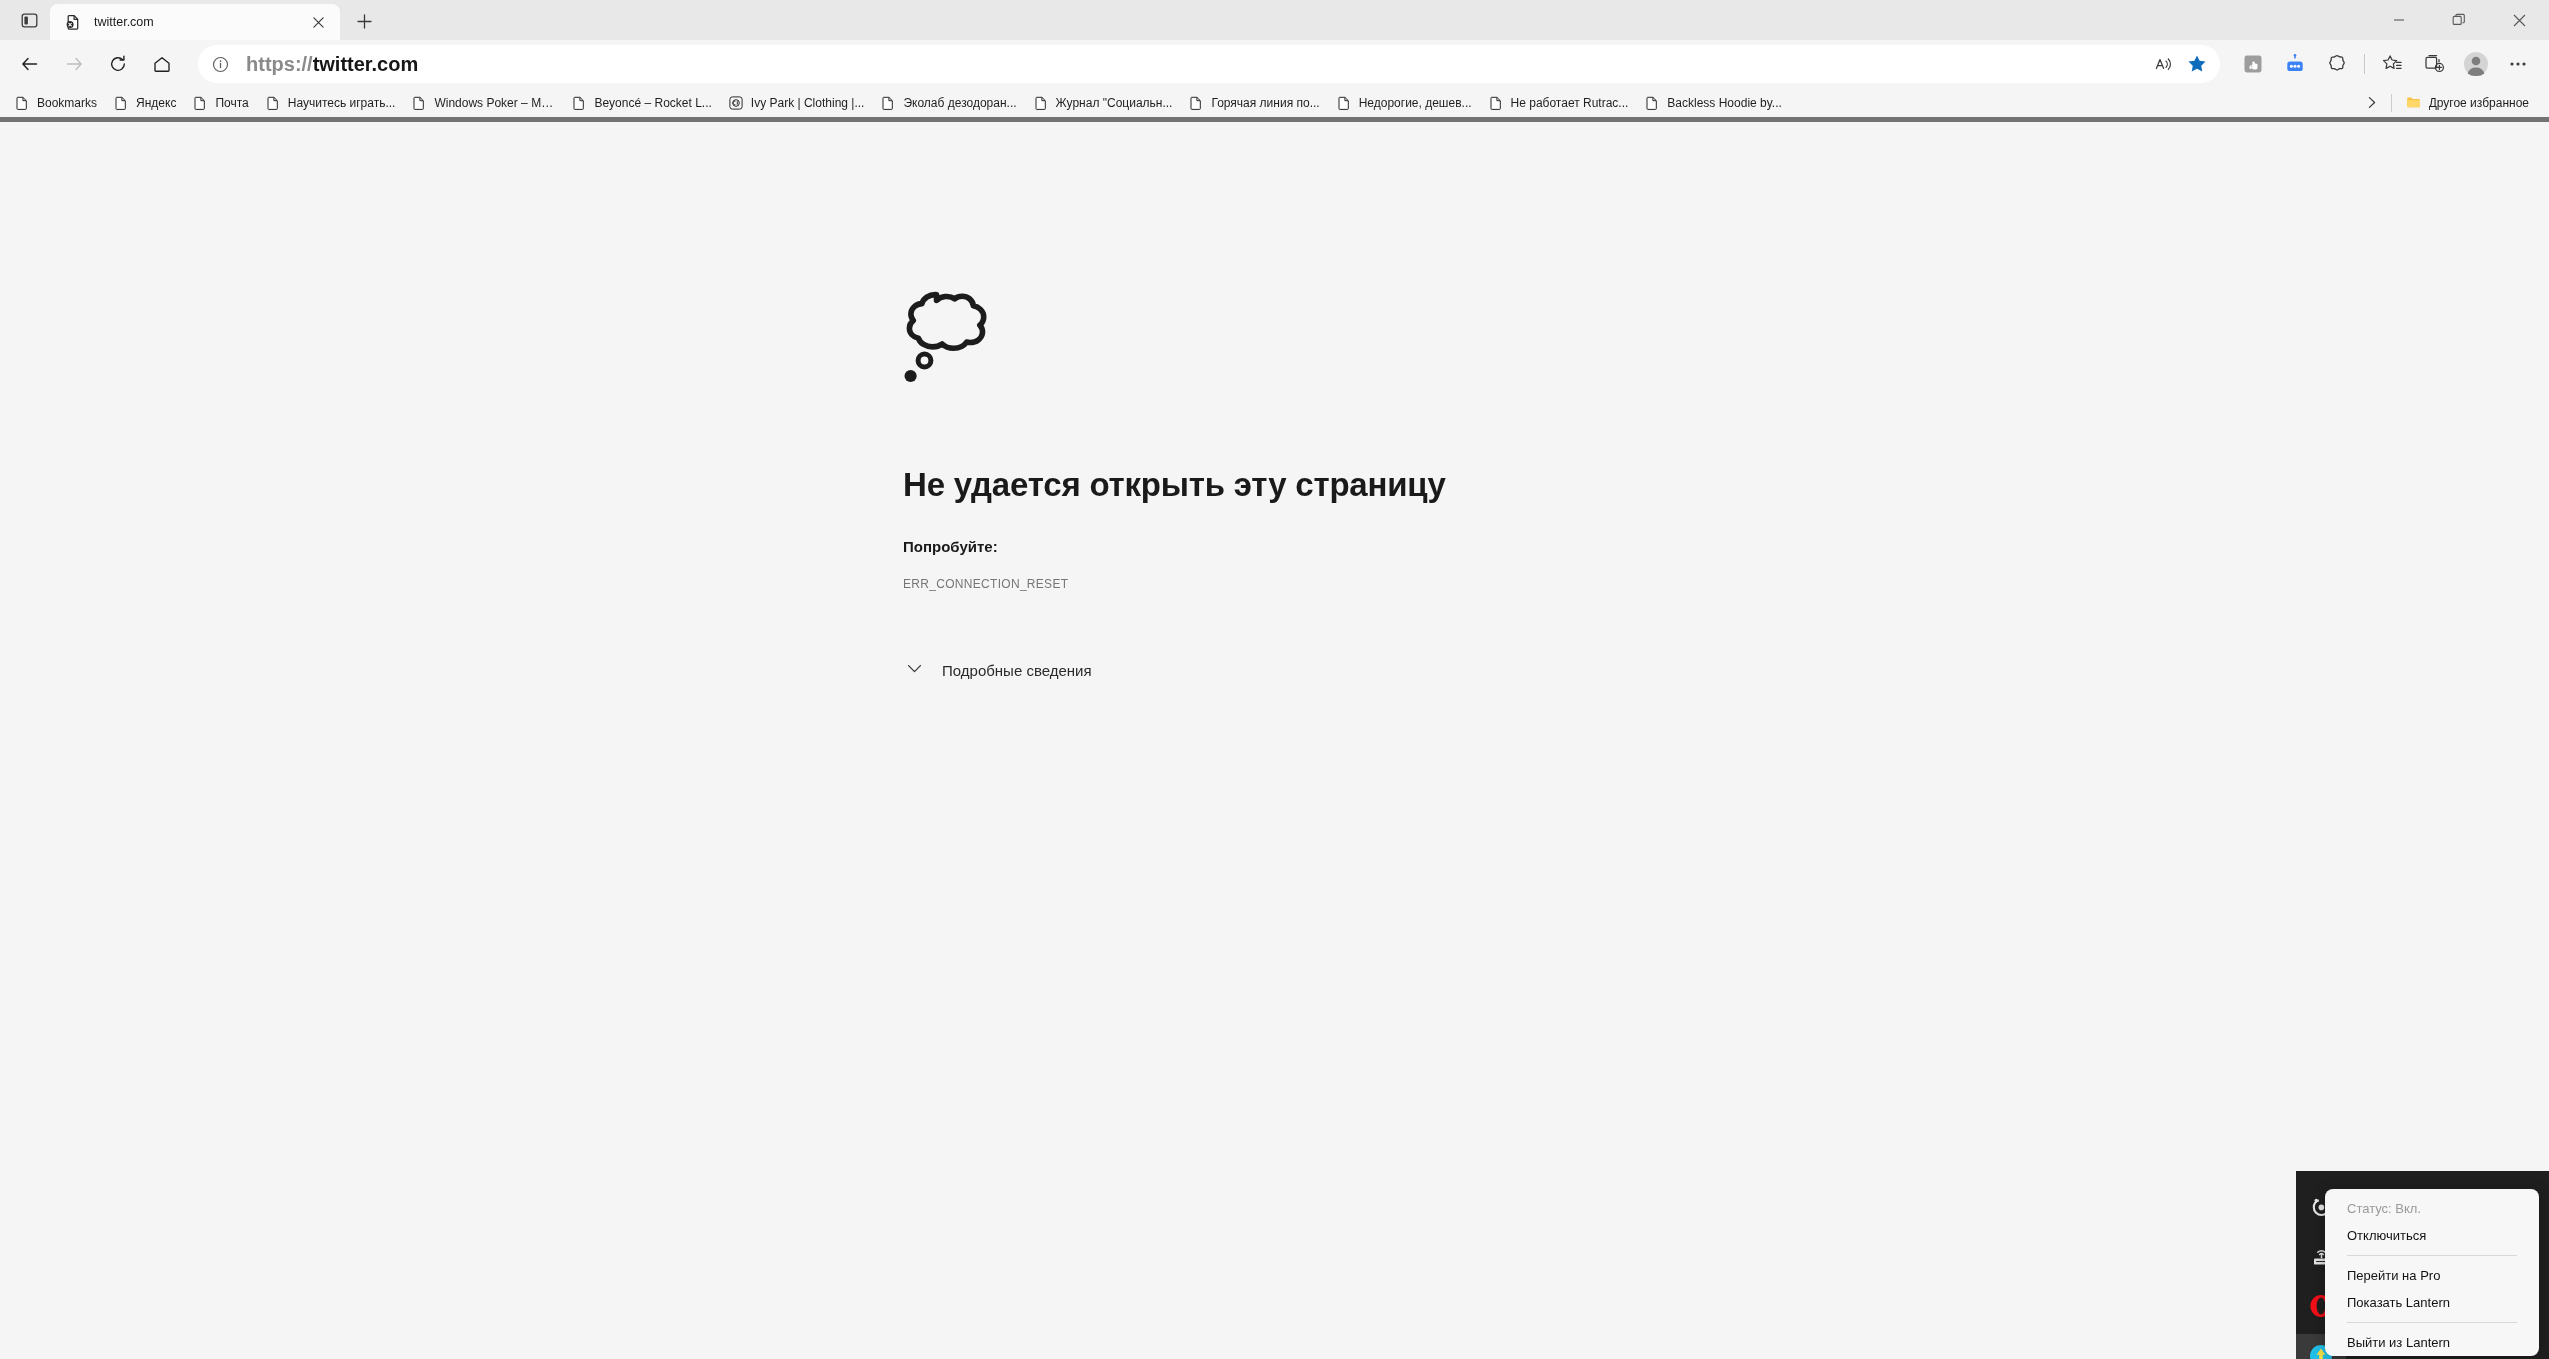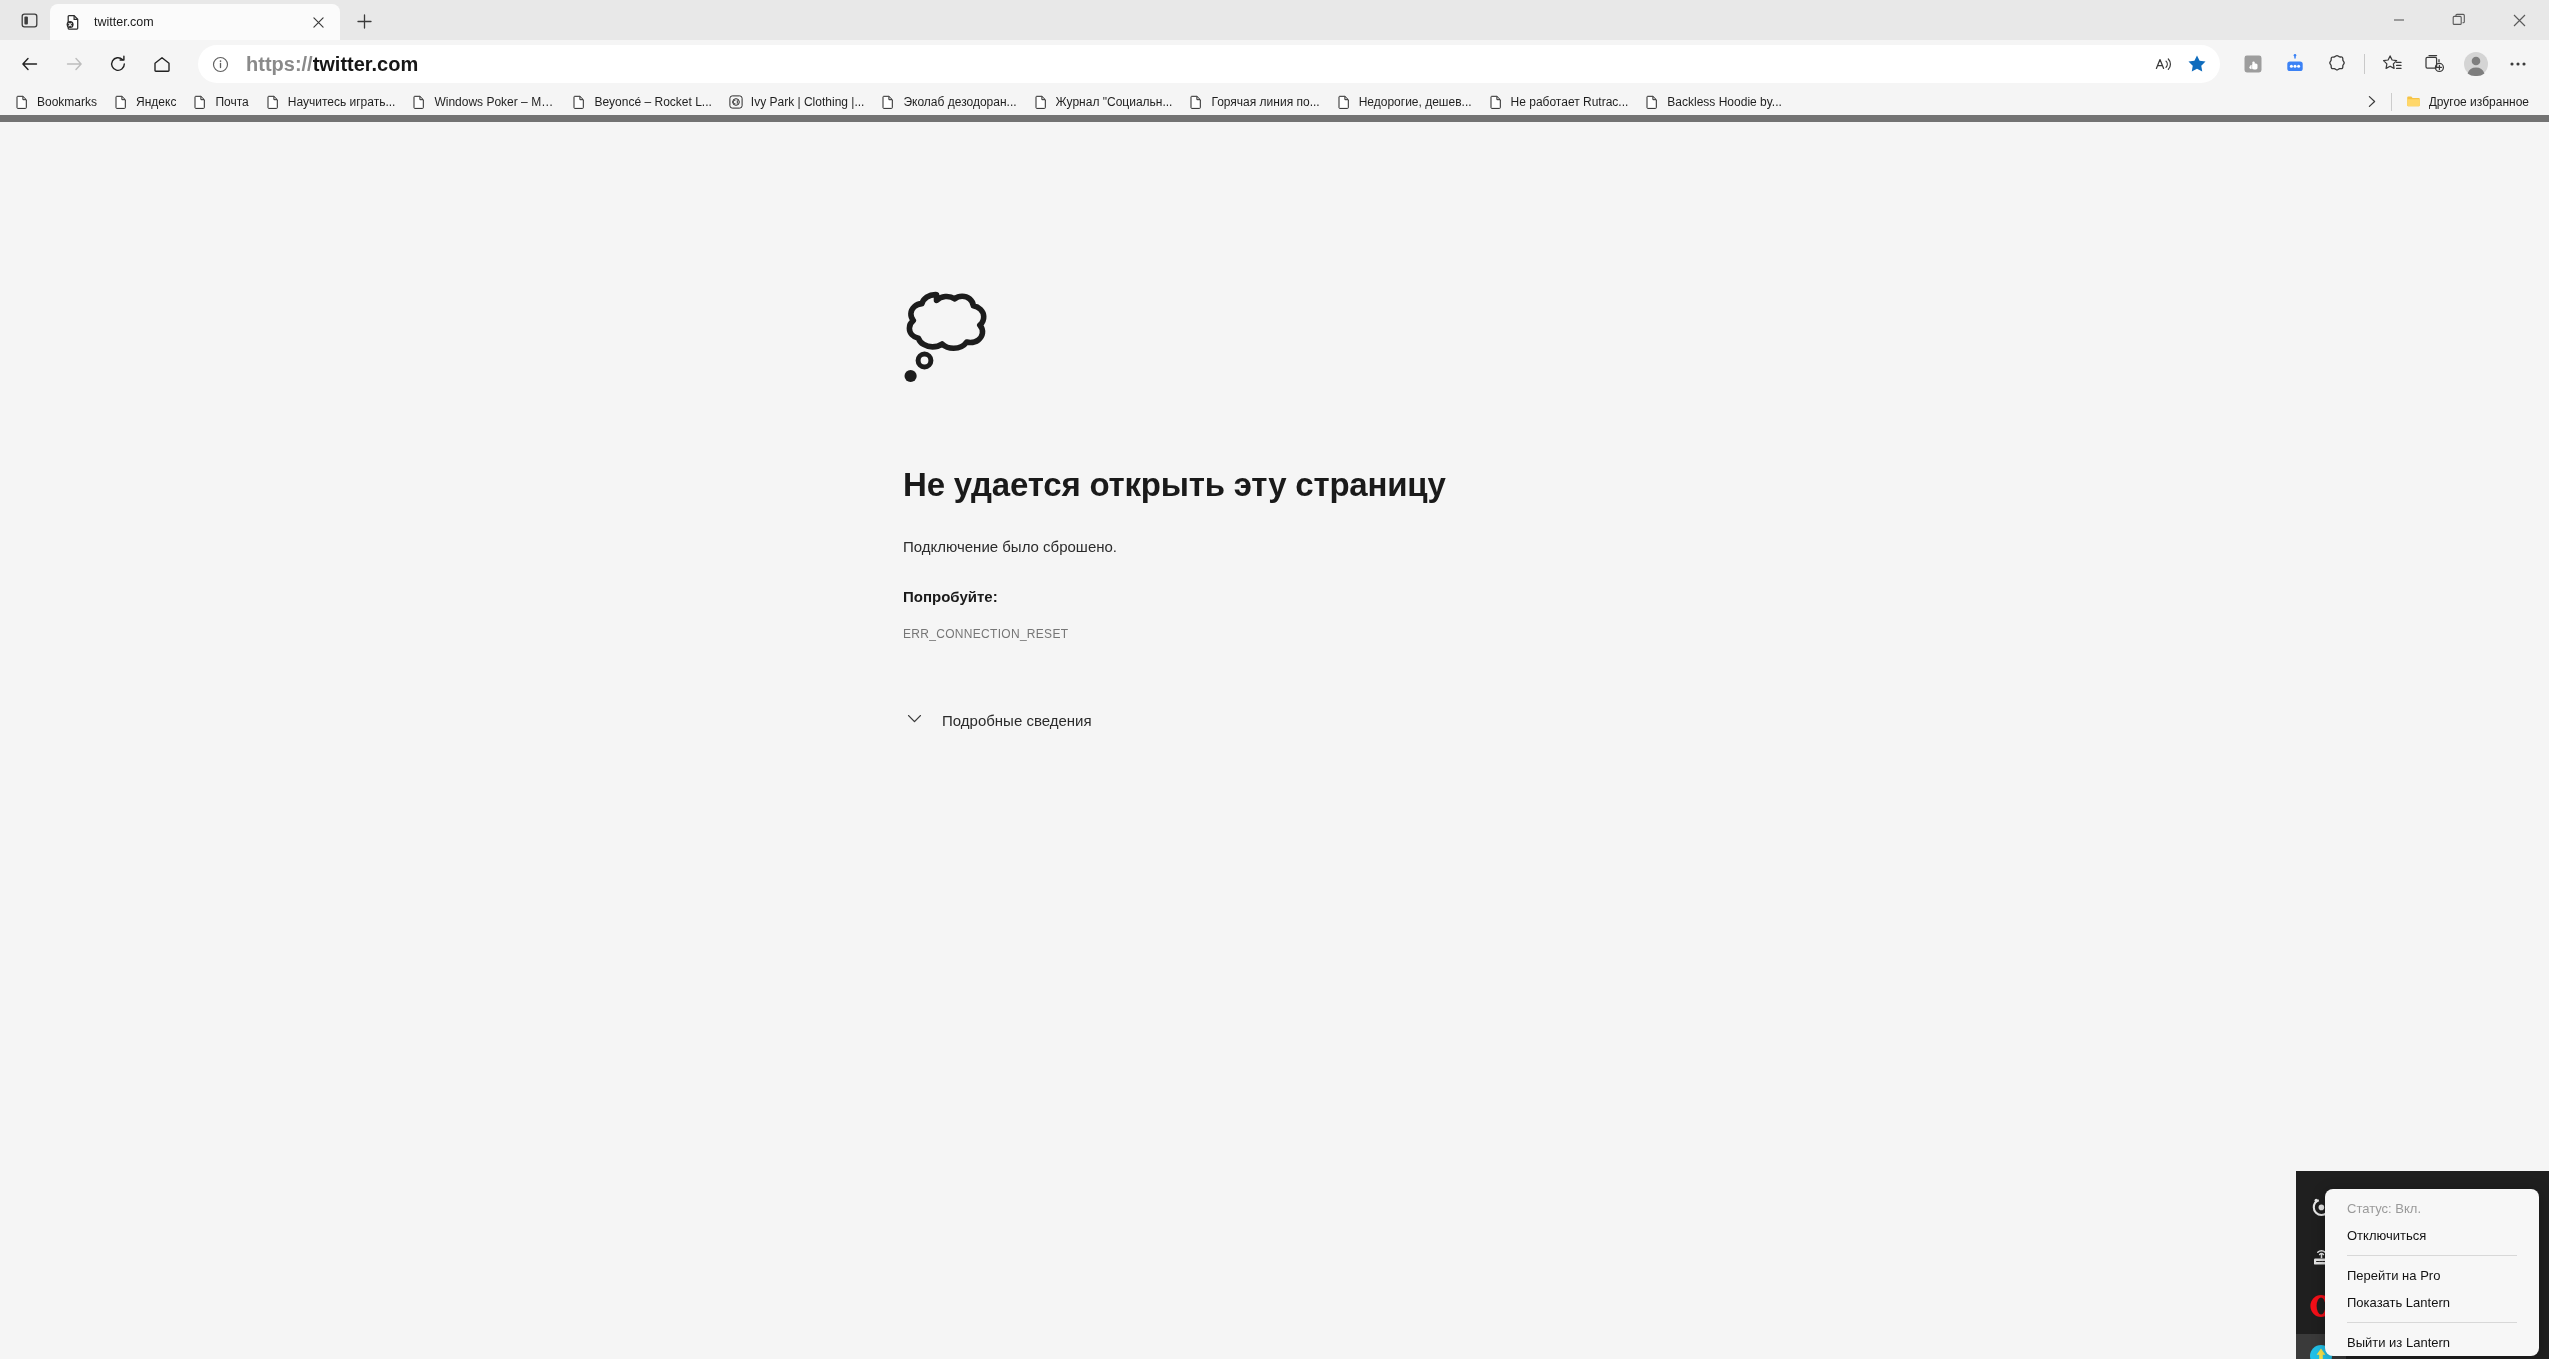--- a/index.html
+++ b/index.html
@@ -146,21 +146,21 @@
   }
   .tb-sep { width: 1px; height: 20px; background: #c9c9c9; margin: 0 6px; }
 
   
   .bookmarks {
     height: 34px;
     background: #f5f5f5;
     display: flex;
     align-items: center;
     padding: 0 6px;
-    border-bottom: 7px solid #737373;
+    border-bottom: 5px solid #737373;
     position: relative;
   }
   .bm {
     display: flex;
     align-items: center;
     height: 26px;
     padding: 0 8px;
     border-radius: 4px;
     cursor: pointer;
     flex: 0 0 auto;
@@ -633,21 +633,20 @@
       <div class="err-icon">
         <svg width="97" height="100" viewBox="0 0 97 100" fill="none">
           <path d="M33.5 10.4c4.6-4.5 12.8-5.2 18.3-1.6 3.9-3.2 10.6-3.4 14.7-.1 2.3 1.9 3.6 4.4 3.8 7 5.6 1 10.1 5.3 10.4 10.6.2 3.4-1.3 6.6-3.9 8.9 2.1 2.3 3.1 5.2 2.6 8.2-.8 5.2-6 9.1-12 9.1-1.3 0-2.5-.2-3.7-.5-2.6 3.8-7.6 6.2-13.1 6.2-4.5 0-8.7-1.6-11.5-4.3-2.6 1.9-6 3-9.6 3-6.6 0-12.3-3.6-14.1-8.7-5.2-1.1-9-5.2-9-10 0-3 1.5-5.8 3.9-7.7-1.6-1.9-2.5-4.3-2.4-6.8.2-5.4 5-9.8 11-10.1 1.5-5.2 7-9 13.6-9 .4 0 .7 0 1.1.1z" stroke="#1c1c1c" stroke-width="5.6" stroke-linejoin="round" fill="#f5f5f5"></path>
           <circle cx="21.5" cy="70.5" r="6.4" stroke="#1c1c1c" stroke-width="5" fill="#f5f5f5"></circle>
           <circle cx="7.6" cy="86" r="6.1" fill="#1c1c1c"></circle>
         </svg>
       </div>
 
       <h1 class="err-title">Не удается открыть эту страницу</h1>
 
-      <p class="err-sub">Подключение было сброшено.</p>
 
       <p class="err-try">Попробуйте:</p>
 
 
       <div class="err-code">ERR_CONNECTION_RESET</div>
 
       <div class="err-details">
         <span>
           <svg width="19" height="19" viewBox="0 0 19 19" fill="none">
             <path d="M3.6 6.6l5.9 6 5.9-6" stroke="#3a3a3a" stroke-width="1.35" stroke-linecap="round" stroke-linejoin="round"></path>

